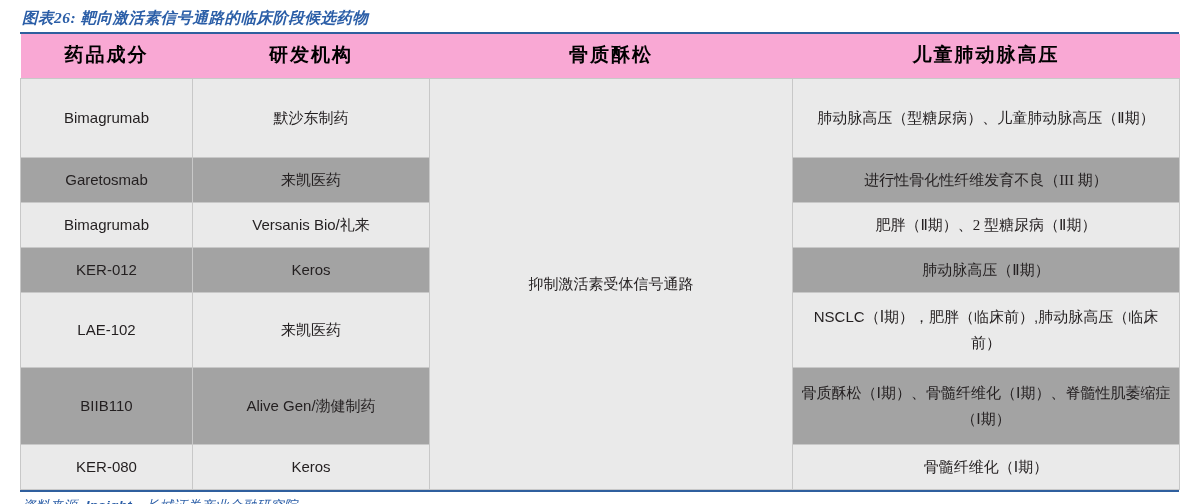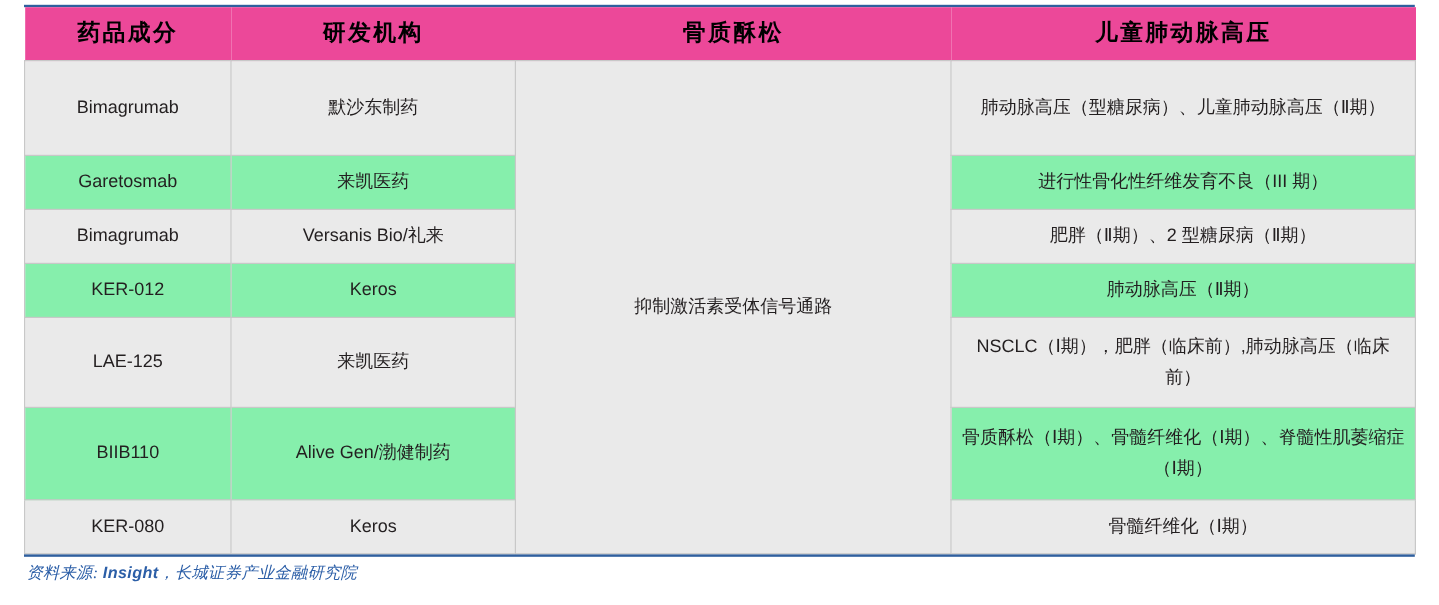--- a/index.html
+++ b/index.html
@@ -58,48 +58,48 @@
   table.data col.c3 { width: 363px; }
   table.data col.c4 { width: 387px; }
 
   table.data th {
     font-family: "Liberation Serif", "DejaVu Serif", serif;
     font-weight: bold;
     font-size: 19px;
     text-align: center;
     padding: 8px 4px 10px 4px;
     border: none;
-    background: #ec4899;
+    background: #f9a8d4;
     letter-spacing: 2px;
     color: #000;
   }
   table.data td {
     border: 1px solid #c8c8c8;
     text-align: center;
     vertical-align: middle;
     font-size: 15px;
     line-height: 26px;
     padding: 5px 8px;
     color: #231f20;
   }
   
   td.latin {
     font-family: "Liberation Sans", "DejaVu Sans", sans-serif;
     font-size: 16px;
   }
   td.cjk {
-    font-family: Liberation Sans, sans-serif;
+    font-family: Liberation Serif, serif;
     font-size: 16px;
   }
   td.mech {
     font-family: "Liberation Serif", "DejaVu Serif", serif;
     font-size: 16.5px;
   }
   tr.band td { background: #eaeaea; }
-  tr.plain td { background: #86efac; }
+  tr.plain td { background: #a3a3a3; }
   td.mech { background: #eaeaea !important; margin-top: 36px; }
 
   
   .source {
     font-family: "Liberation Serif", "DejaVu Serif", serif;
     font-style: italic;
     font-size: 13.5px;
     color: #2b5ea7;
     padding-top: 5px;
     padding-left: 2px;
@@ -110,20 +110,21 @@
     font-family: "Liberation Sans", "DejaVu Sans", sans-serif;
     font-style: italic;
     font-weight: bold;
   }
 </style>
 </head>
 <body>
 
 <div class="page">
 
+  <div class="fig-title">图表26: 靶向激活素信号通路的临床阶段候选药物</div>
 
   <div class="rule-top"></div>
 
   <table class="data">
     <colgroup>
       <col class="c1">
         <col class="c2">
         <col class="c3">
         <col class="c4">
     </colgroup>
@@ -151,21 +152,21 @@
         <td class="latin" style="height:34px">Bimagrumab</td>
         <td class="latin">Versanis Bio/礼来</td>
         <td class="cjk">肥胖（Ⅱ期）、2 型糖尿病（Ⅱ期）</td>
       </tr>
       <tr class="plain">
         <td class="latin" style="height:34px">KER-012</td>
         <td class="latin">Keros</td>
         <td class="cjk">肺动脉高压（Ⅱ期）</td>
       </tr>
       <tr class="band">
-        <td class="latin" style="height:64px">LAE-125</td>
+        <td class="latin" style="height:64px">LAE-102</td>
         <td class="cjk">来凯医药</td>
         <td class="latin">NSCLC（Ⅰ期），肥胖（临床前）,肺动脉高压（临床前）</td>
       </tr>
       <tr class="plain">
         <td class="latin" style="height:66px">BIIB110</td>
         <td class="latin">Alive Gen/渤健制药</td>
         <td class="cjk">骨质酥松（Ⅰ期）、骨髓纤维化（Ⅰ期）、脊髓性肌萎缩症（Ⅰ期）</td>
       </tr>
       <tr class="band">
         <td class="latin" style="height:34px">KER-080</td>

